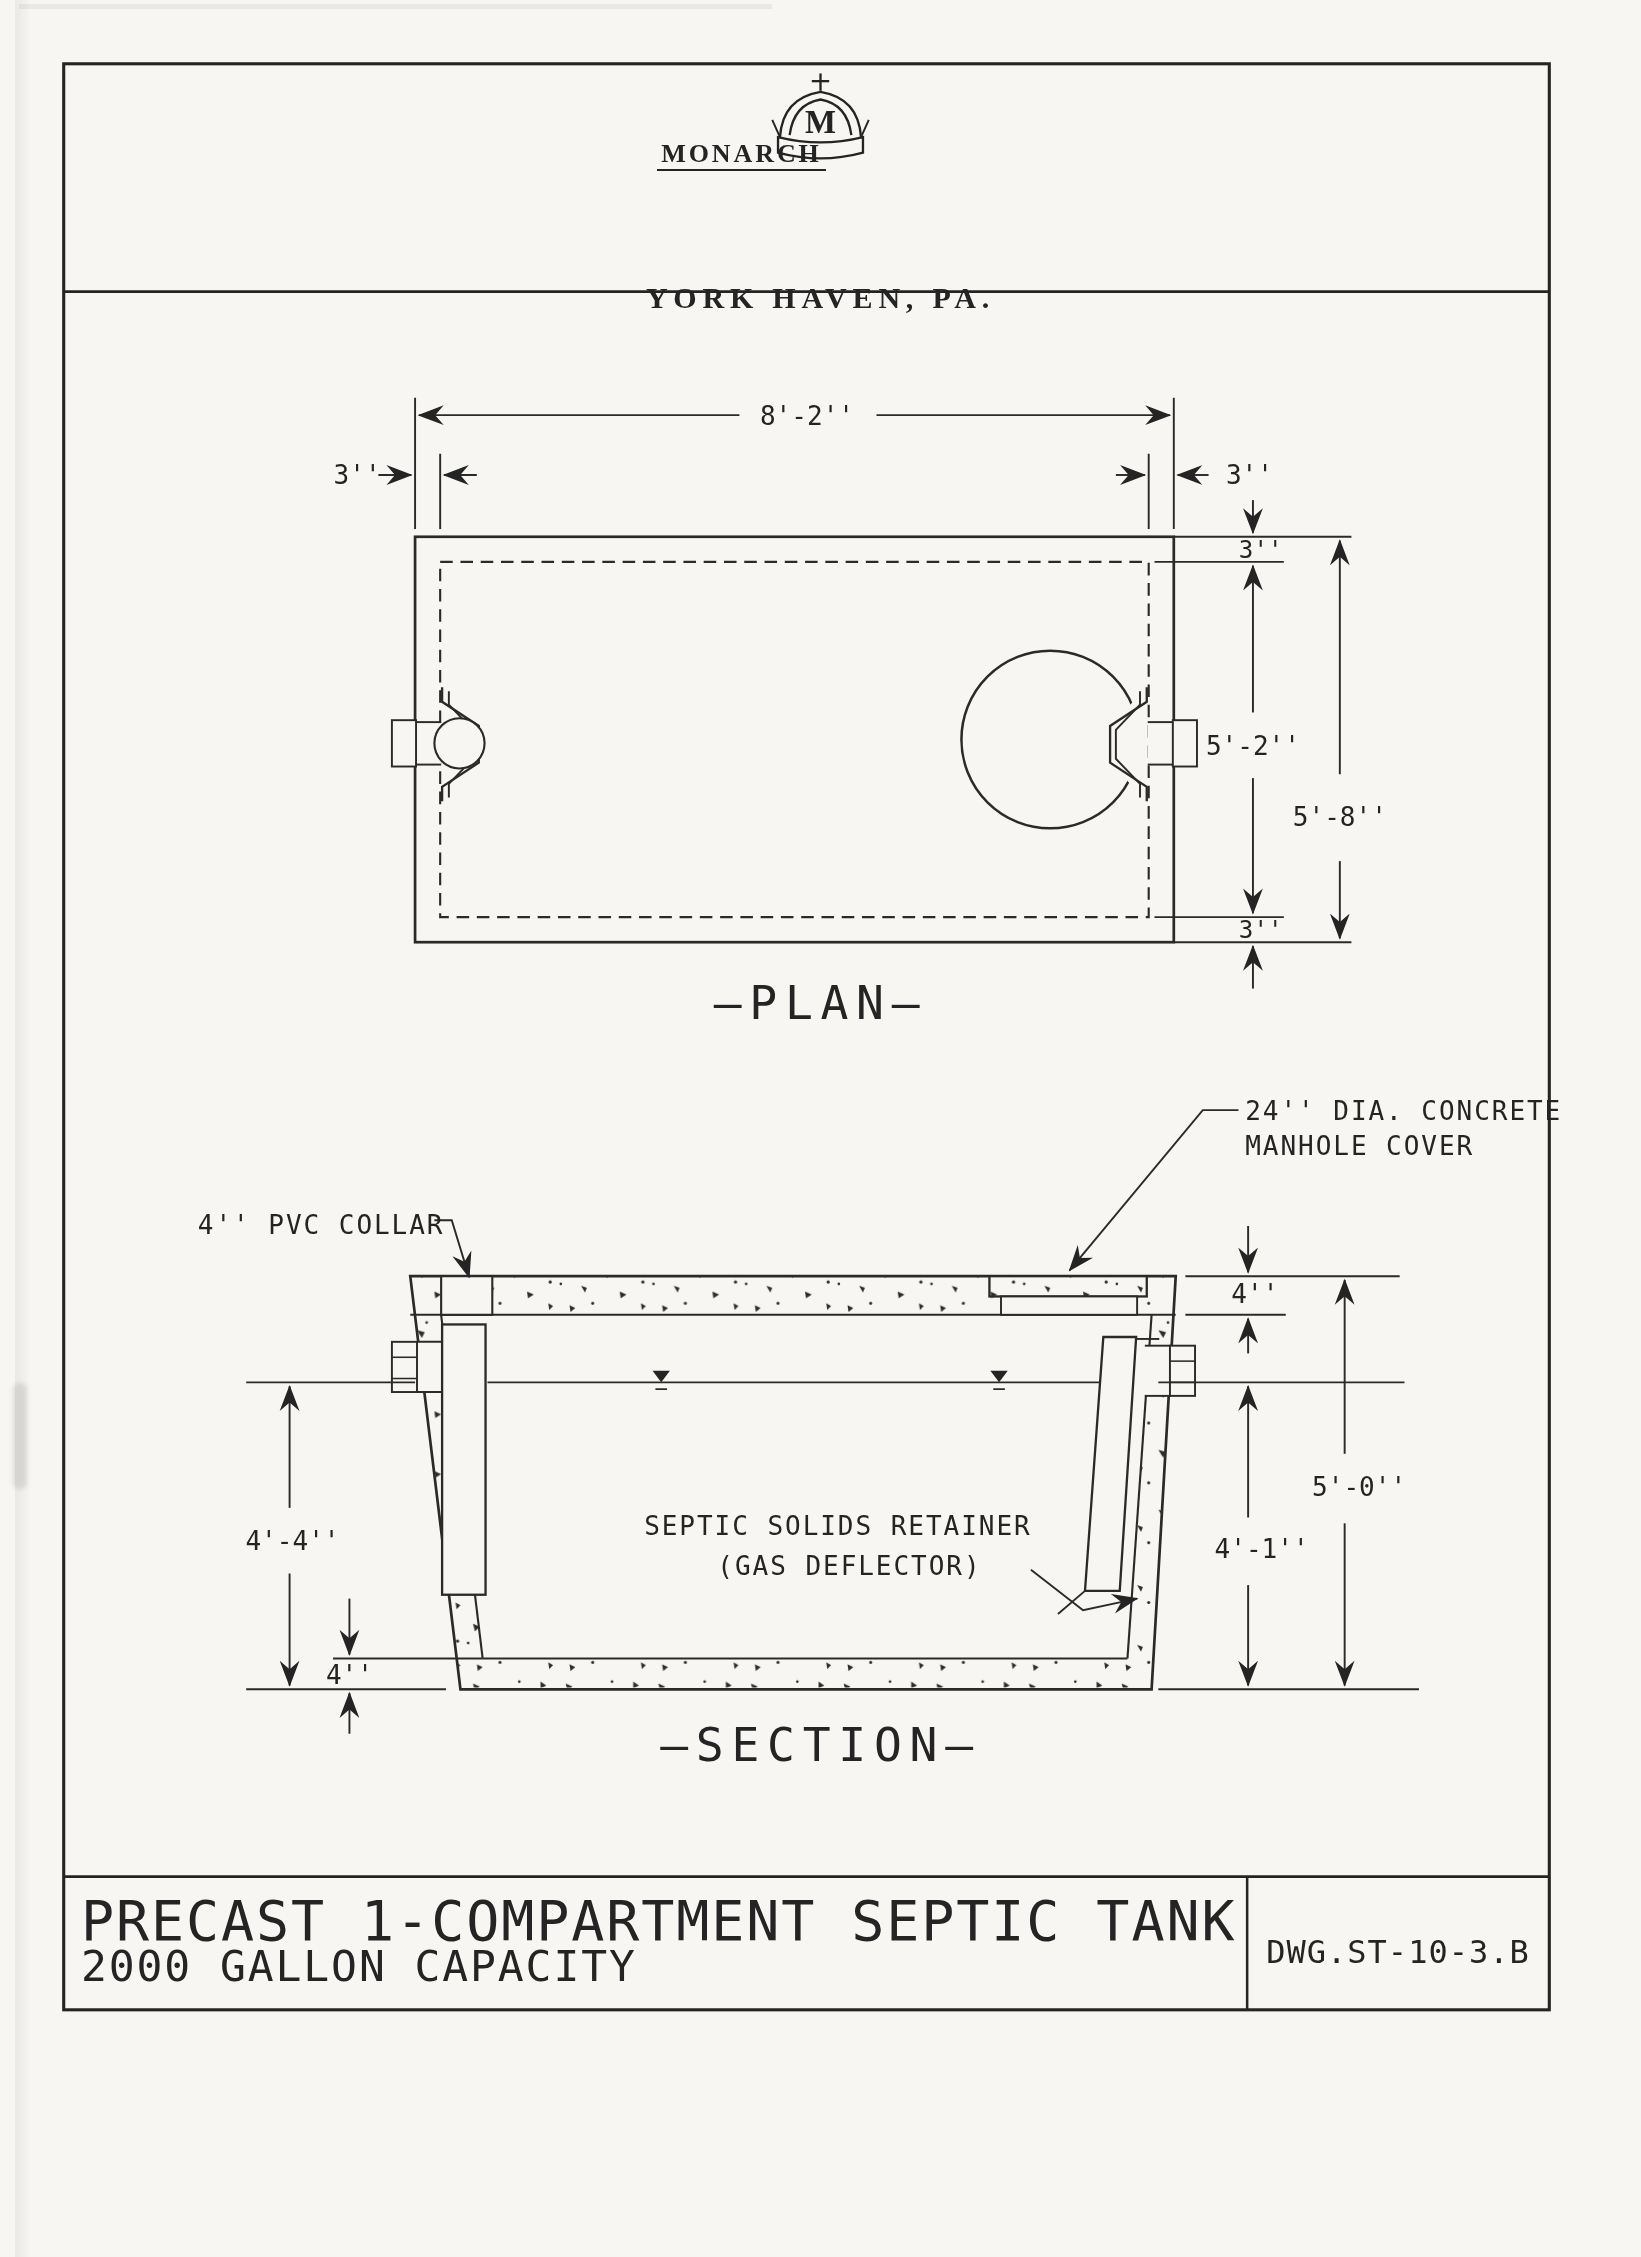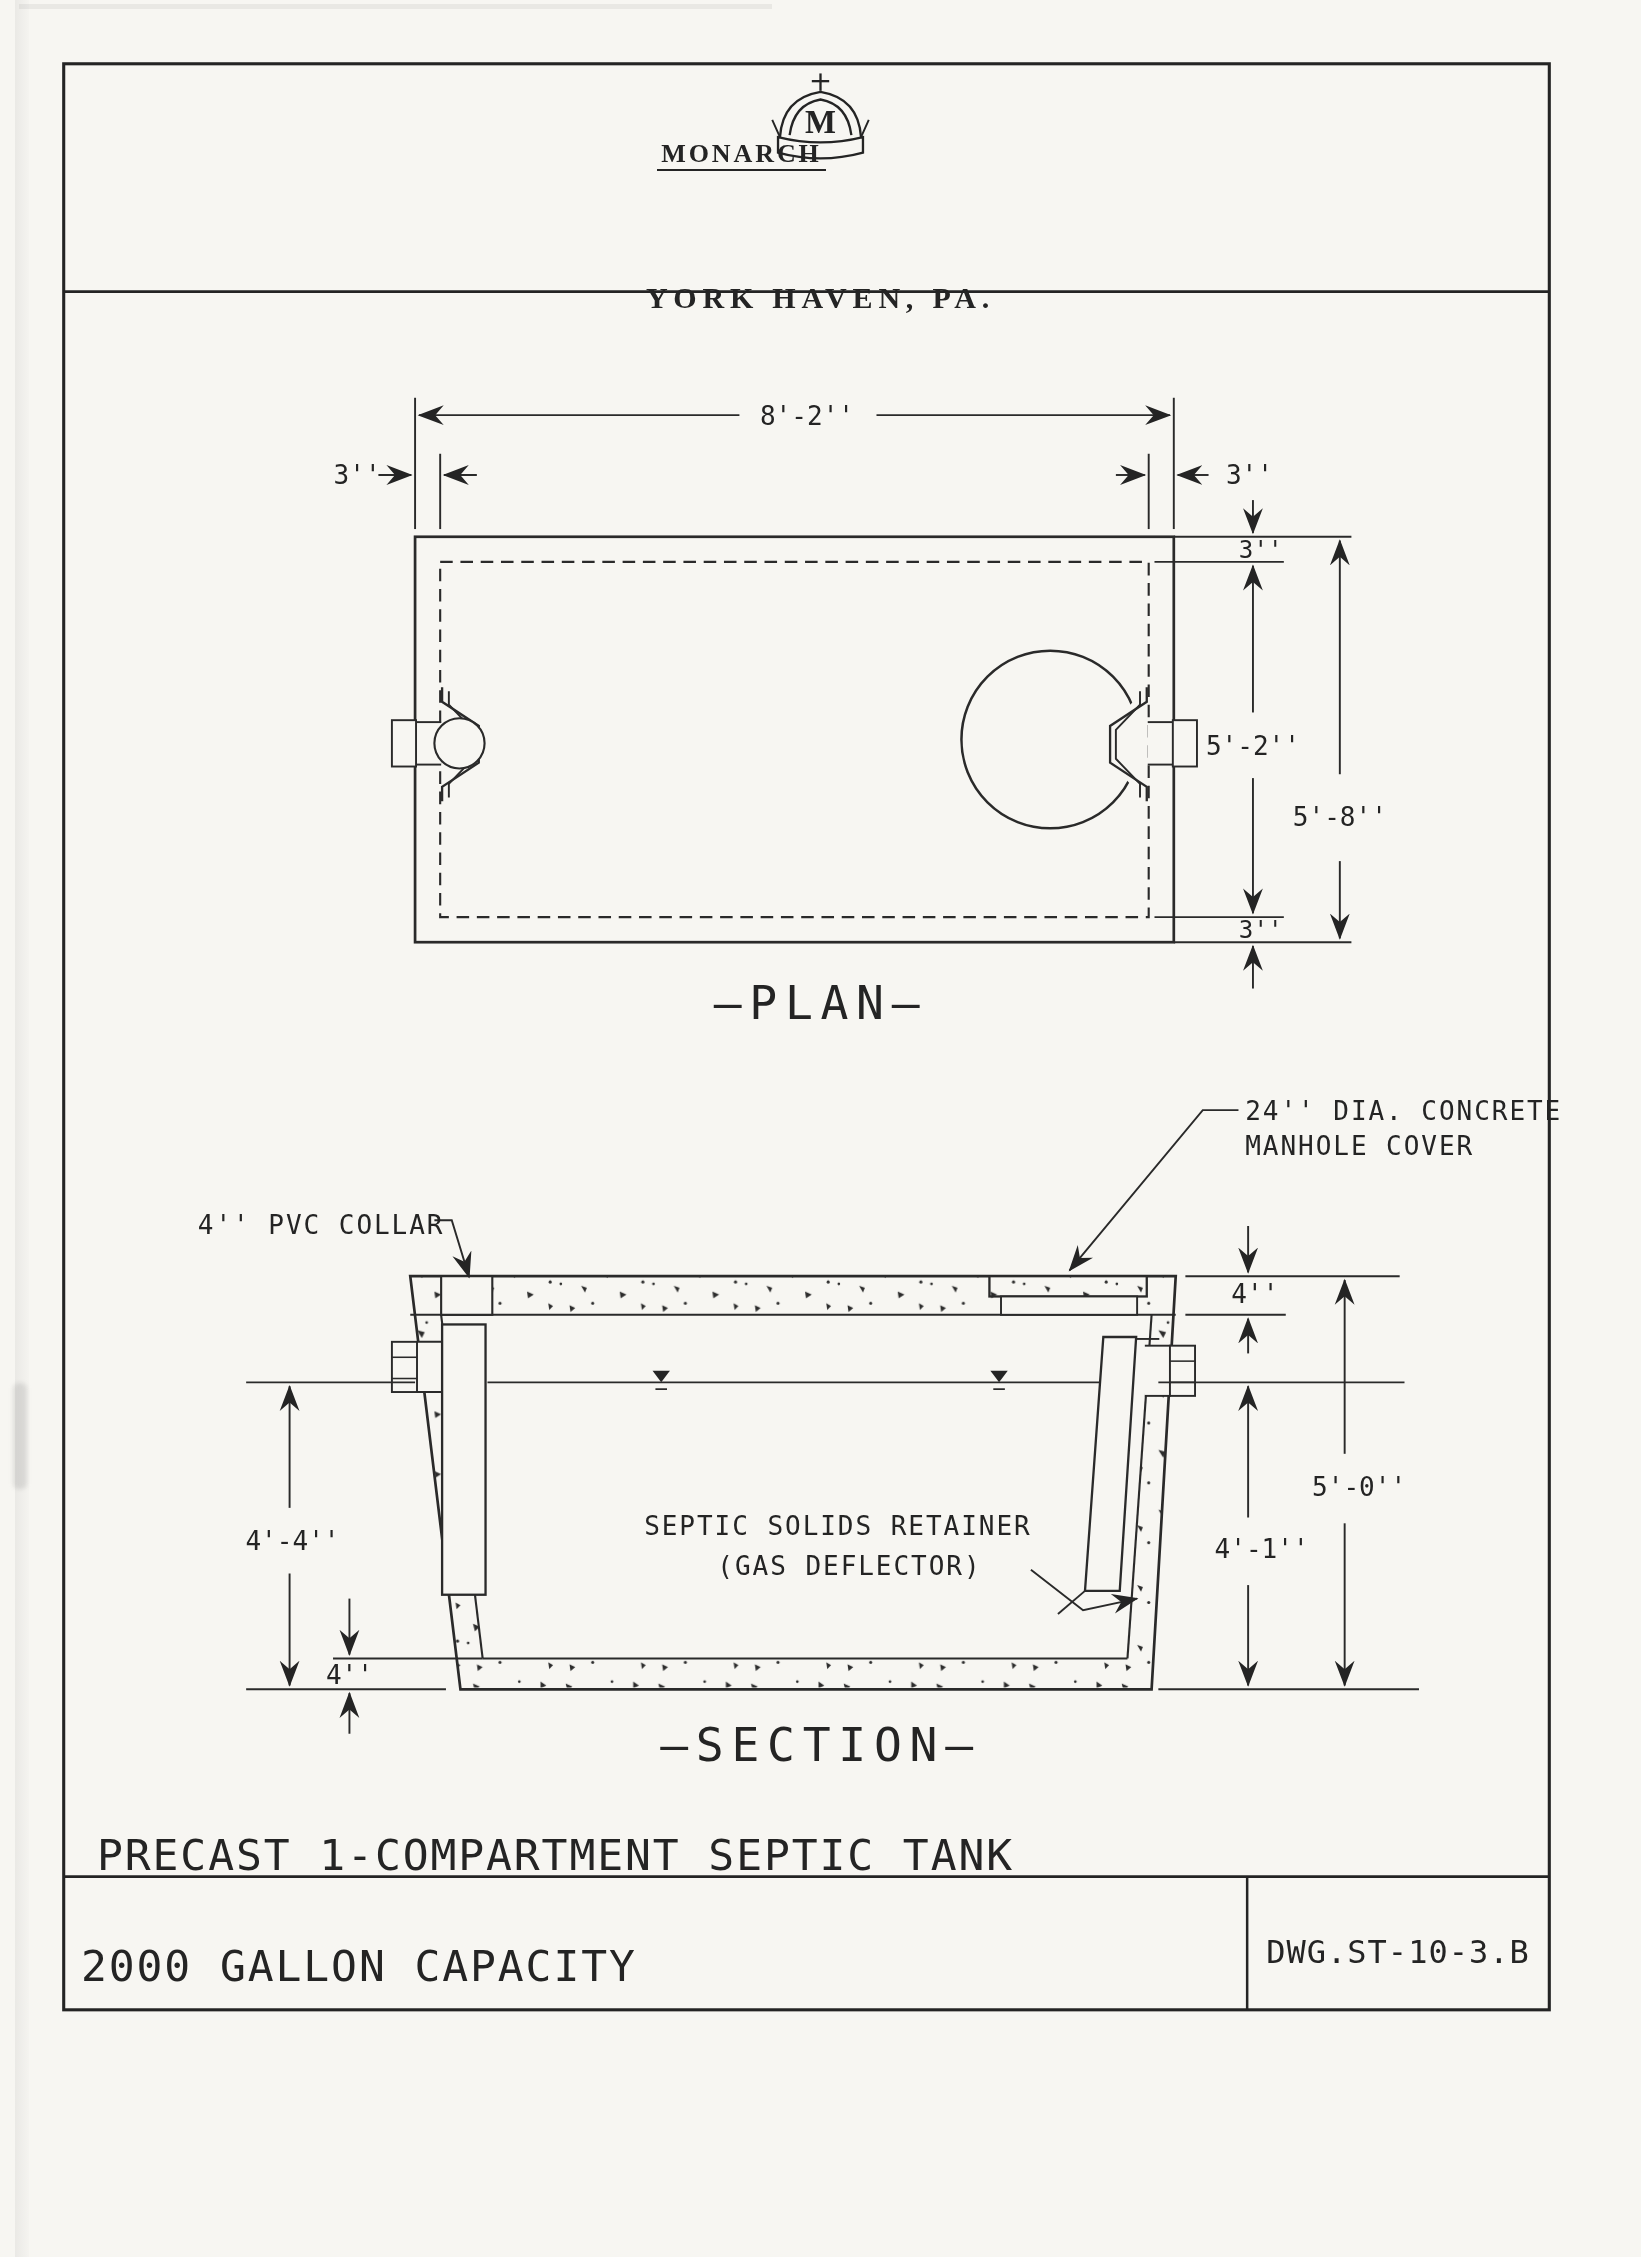--- a/index.html
+++ b/index.html
@@ -9,21 +9,21 @@
   .abs{position:absolute;}
   
   .logo-word{top:139px;left:0;width:1483px;text-align:center;
      font-family:"Liberation Serif", serif;font-size:26px;letter-spacing:2.9px;font-weight:bold;}
   .logo-word span{border-bottom:2.9px solid #242424;padding:0 3.9px 1px 3.9px;}
   .company{top:174px;left:0;width:1641px;text-align:center;
      font-family:"Liberation Serif", serif;font-size:46px;letter-spacing:12.6px;white-space:nowrap;}
   .location{top:239px;left:0;width:1641px;text-align:center;
      font-family:"Liberation Serif", serif;font-size:30px;letter-spacing:5.8px;font-weight:bold;margin-top:42px;}
   
-  .tb1{top:1830px;left:81px;font-size:43px;letter-spacing:1.9px;white-space:nowrap;margin-left:16px;}
+  .tb1{top:1889px;left:81px;font-size:55px;letter-spacing:1.9px;white-space:nowrap;}
   .tb2{top:1941px;left:81px;font-size:43px;letter-spacing:1.9px;white-space:nowrap;}
   .dwg{top:1933px;left:1247px;width:302px;text-align:center;font-size:32px;letter-spacing:1px;}
   
   .streak-v{left:15.4px;top:0;width:13.5px;height:2257px;
      background:linear-gradient(90deg,rgba(120,120,120,0.10),rgba(120,120,120,0.02));}
   .streak-top{left:19.3px;top:3.9px;width:753px;height:4.8px;background:rgba(130,130,130,0.12);}
   .smudge{left:12.6px;top:1383px;width:14.5px;height:106px;background:rgba(110,110,110,0.18);
      border-radius:5.8px;filter:blur(1.9px);}
   text{fill:#242424;}
   .dt{font-family:"DejaVu Sans Mono", monospace;font-size:27px;}

